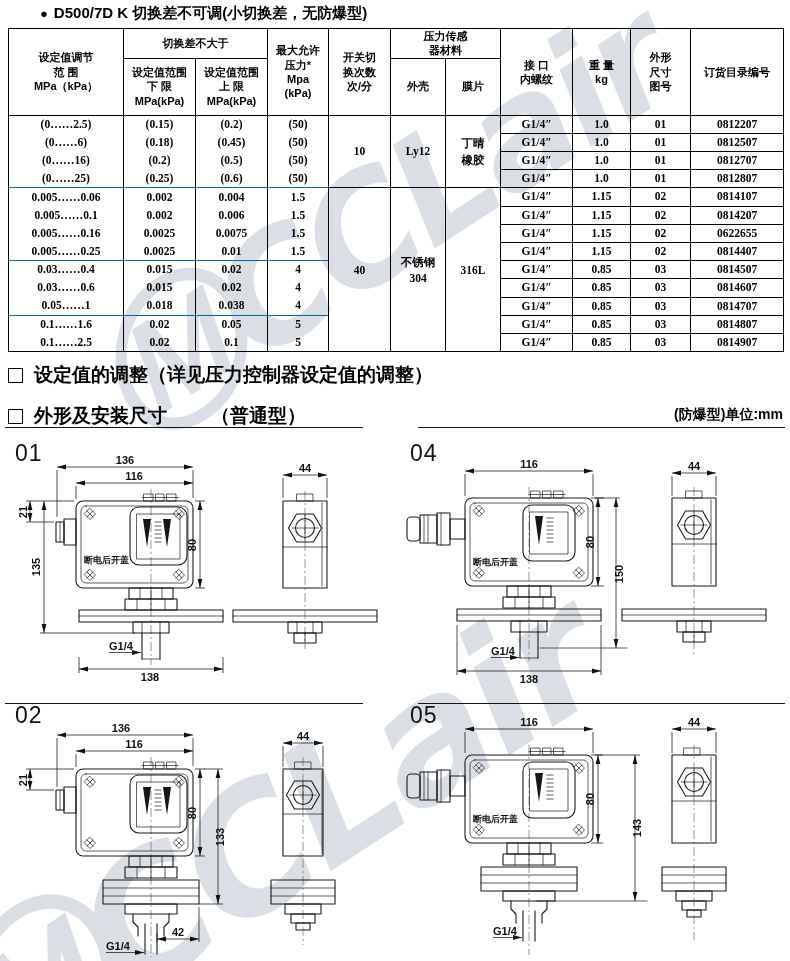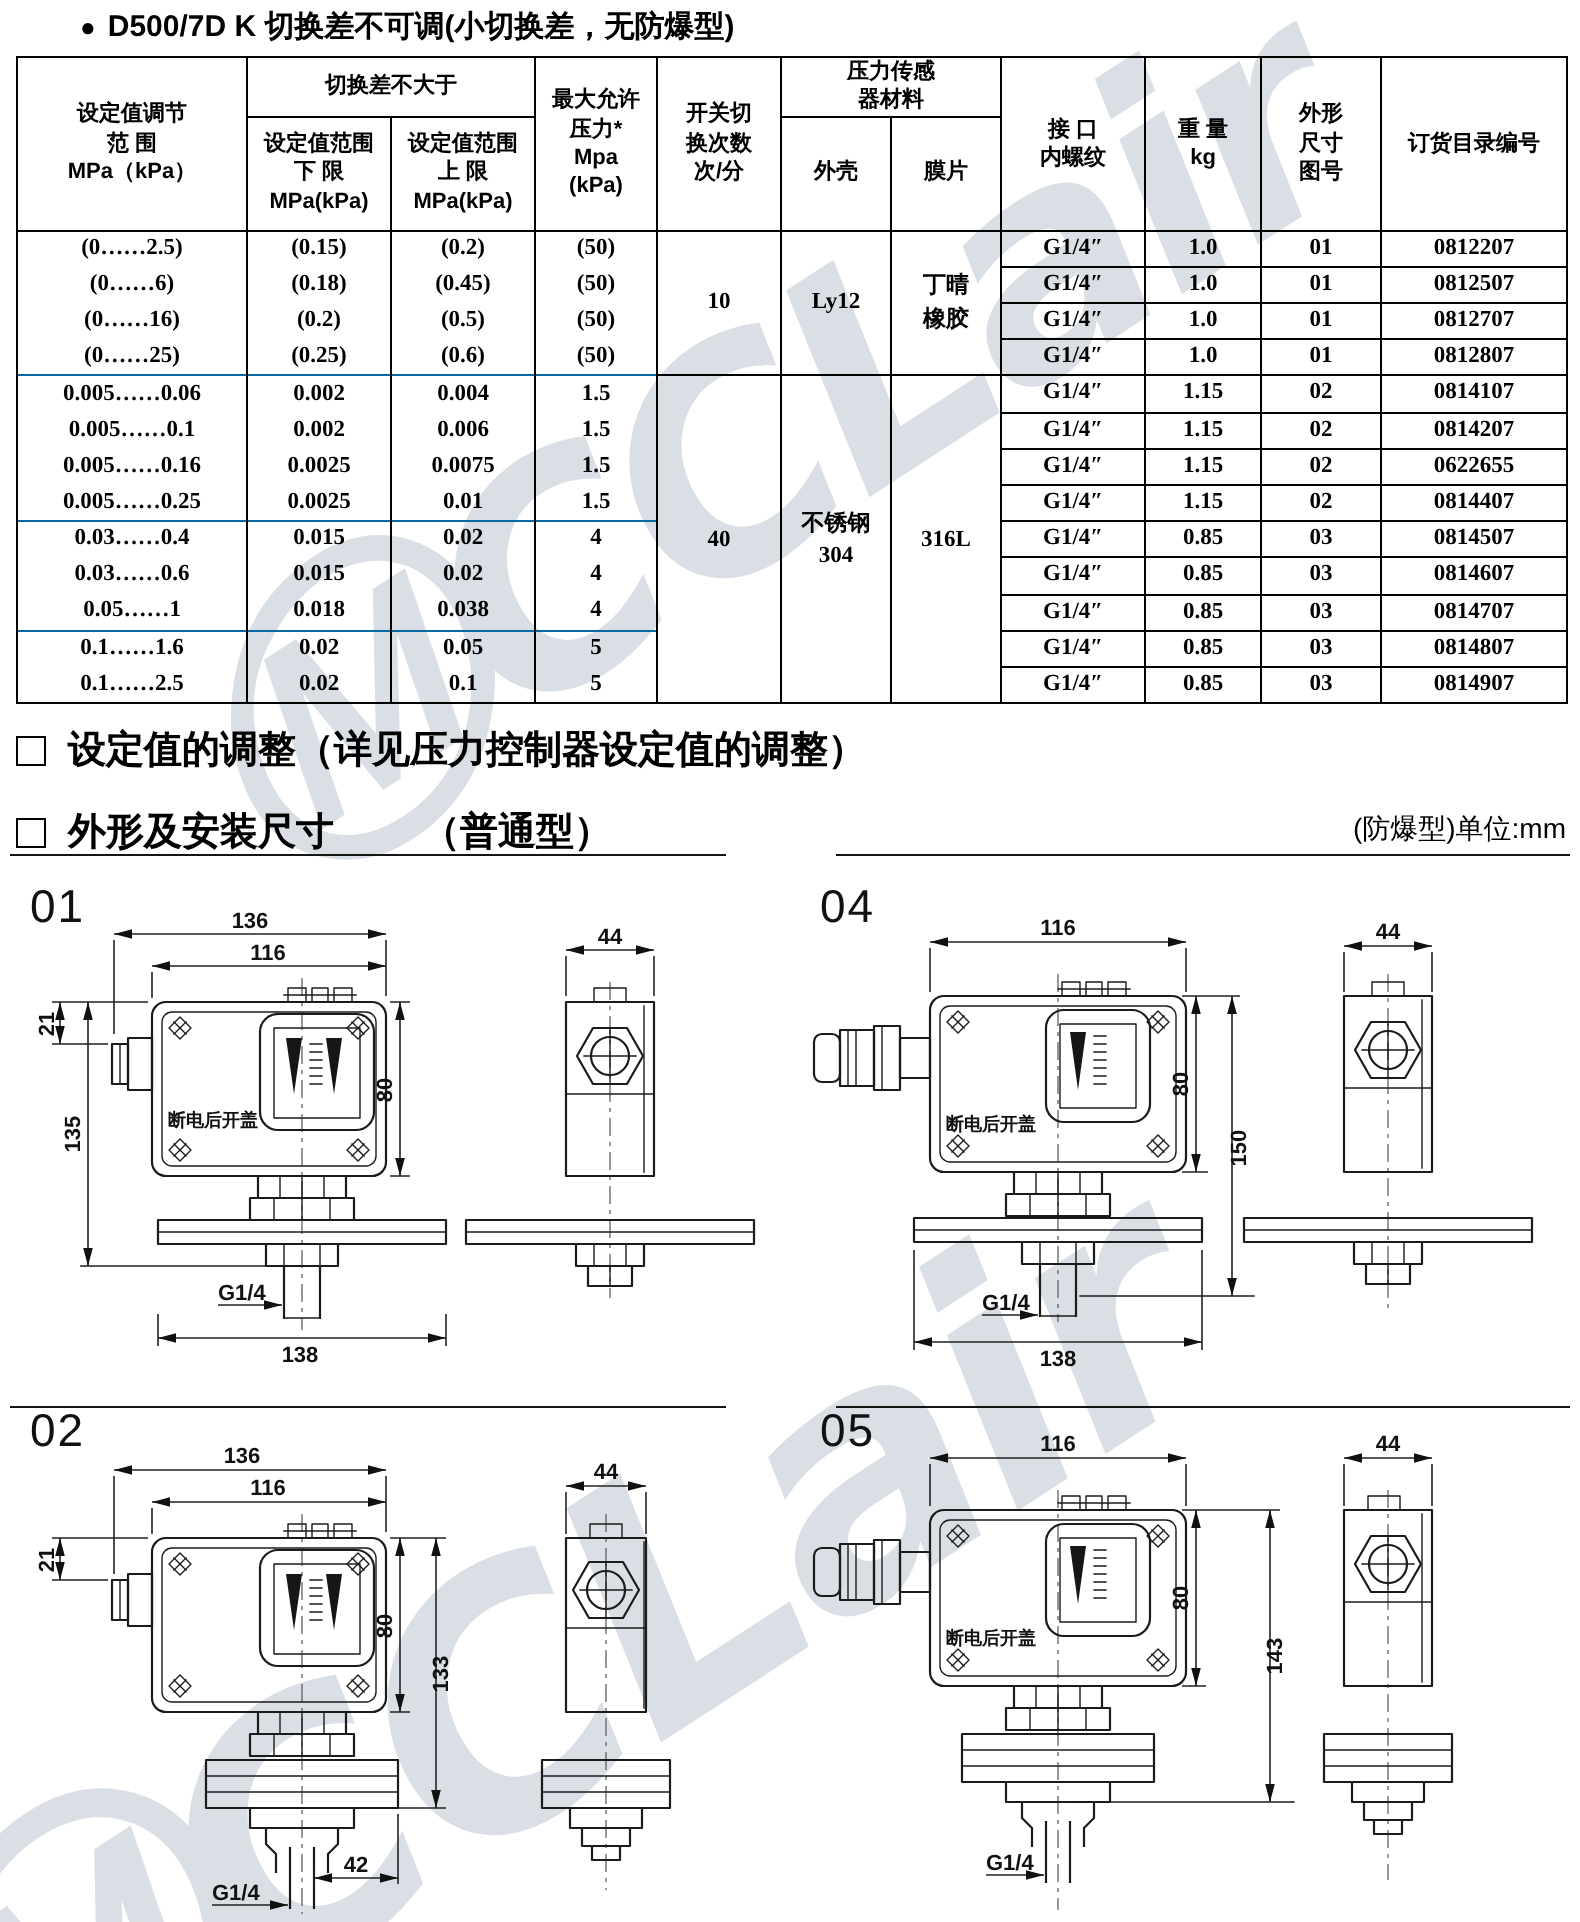--- a/index.html
+++ b/index.html
@@ -27,21 +27,21 @@
   .spec td.rl{border-top:1px solid #000}
   .spec tr.gs td.lf{border-top:1px solid #0369a1}
   .spec td.gst{border-top:1px solid #000}
   
   .note{position:absolute;left:8px;top:334px;z-index:2;font-size:11.5px;font-weight:bold}
   .sec{position:absolute;z-index:2;display:flex;align-items:center;font-size:19px;font-weight:bold}
   #sec1{left:8px;top:362px}
   #sec2{left:8px;top:403px}
   .chk{width:13px;height:13px;border:1.8px solid #000;margin-right:11px;flex:0 0 auto}
   #sec2 .sub{margin-left:44px}
-  .unit{position:absolute;right:7px;top:406px;z-index:2;font-size:14px;font-weight:normal}
+  .unit{position:absolute;right:7px;top:406px;z-index:2;font-size:14px;font-weight:bold}
   .rule{position:absolute;z-index:2;height:0;border-top:1.5px solid #151515}
   
   .draw{position:absolute;width:395px;height:256px;z-index:1}
   .dlabel{position:absolute;left:15px;top:-3px;font-size:23px;color:#111;letter-spacing:1px}
   .dsvg{position:absolute;left:0;top:0}
   .ln{fill:none;stroke:#1b1b1b;stroke-width:1.1;stroke-linejoin:round;stroke-linecap:square}
   .th{stroke-width:.7}
   .blk{fill:#161616;stroke:none}
   .dim{fill:none;stroke:#222;stroke-width:.8}
   .arr{marker-start:url(#ar);marker-end:url(#ar)}

